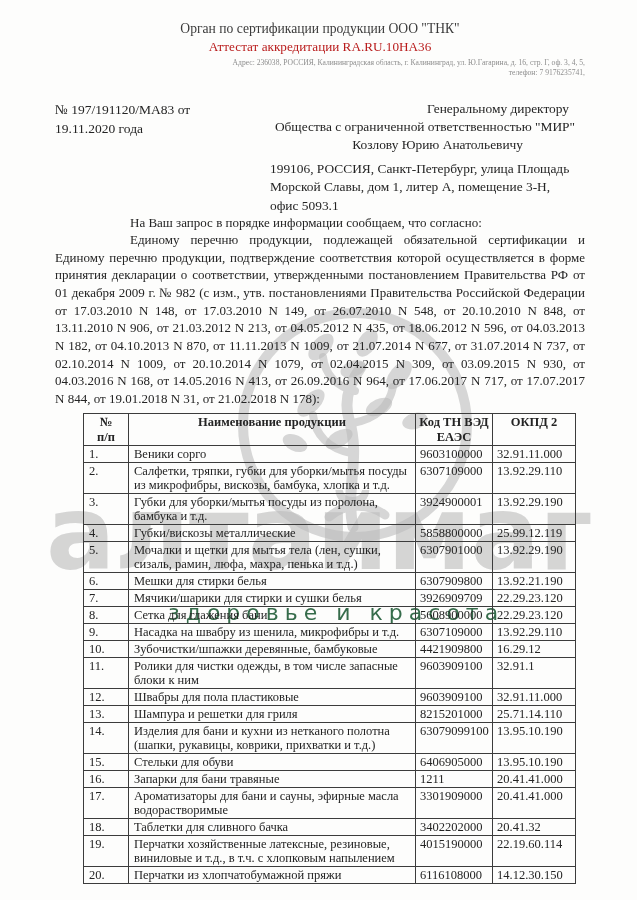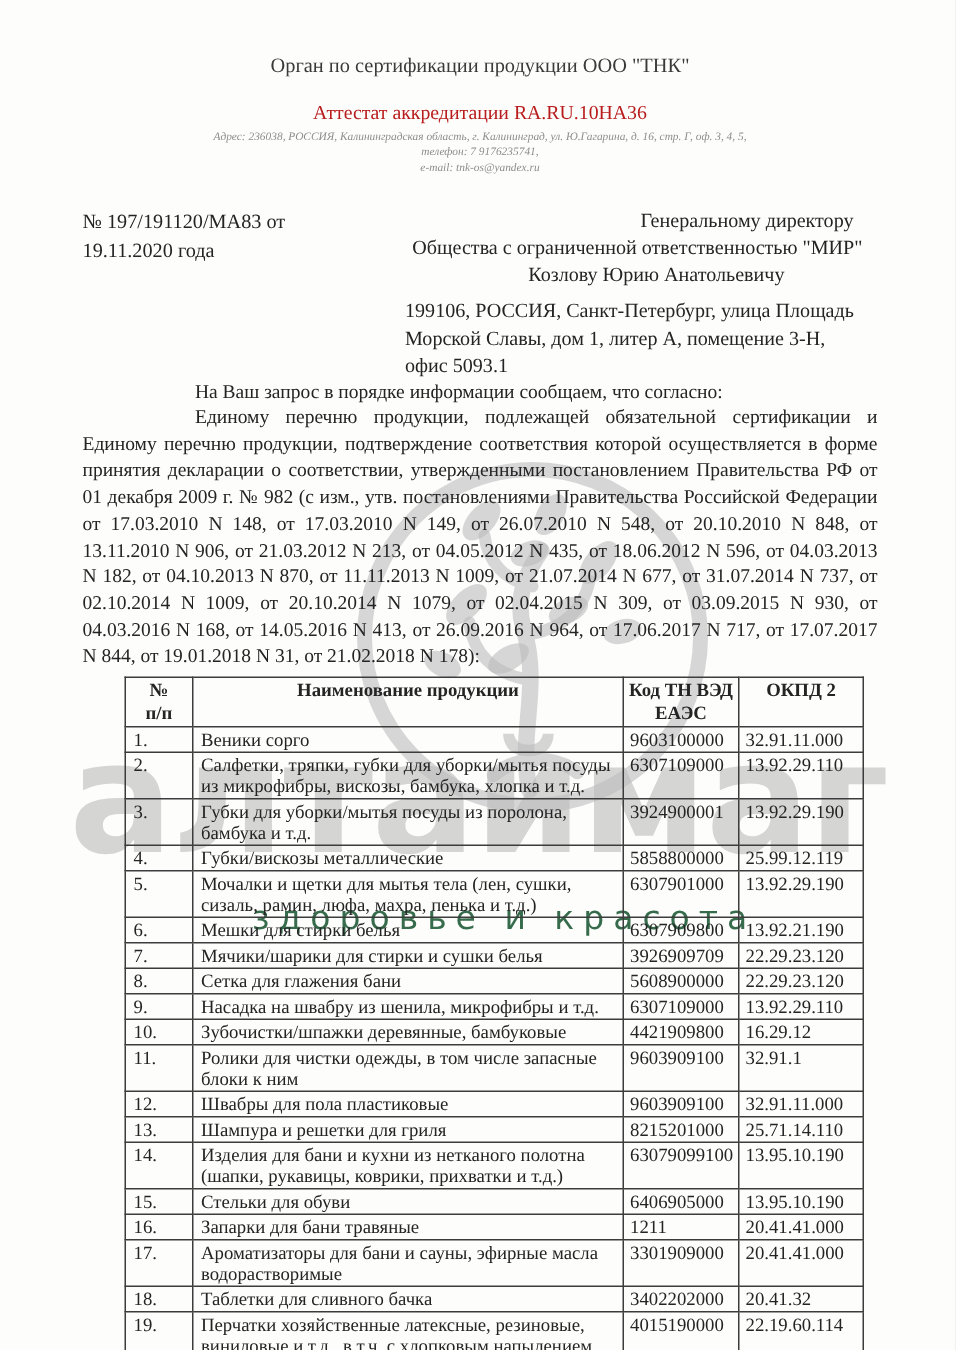--- a/index.html
+++ b/index.html
@@ -22,23 +22,23 @@
     color:#bdbdbd;opacity:.62;white-space:nowrap;
   }
   .wm-tagline{
     position:absolute;left:168px;top:600px;
     font-family:"DejaVu Sans", sans-serif;
     font-size:22px;letter-spacing:6px;
     color:#14532d;opacity:.85;white-space:nowrap;
   }
   
   .content{position:absolute;inset:0;z-index:1;padding:21px 52px 0 55px;box-sizing:border-box;}
-  .lh-org{font-size:13.6px;text-align:center;color:#3a3a3a;margin:15px;}
+  .lh-org{font-size:13.6px;text-align:center;color:#3a3a3a;margin:0;}
   .lh-accr{font-size:13.2px;text-align:center;color:#b91c1c;margin:2px 0 3px 0;}
-  .lh-small{font-size:7.6px;line-height:1.35;text-align:center;color:#8d8d8d;margin:0;font-style:italic;}
+  .lh-small{font-size:7.6px;line-height:1.35;text-align:right;color:#8d8d8d;margin:0;}
   .ref-row{display:flex;justify-content:flex-start;margin-top:21px;}
   .ref-left{font-size:13.5px;line-height:1.45;width:215px;}
   .ref-right{width:305px;font-size:13.4px;line-height:1.36;}
   .r-line1{text-align:right;padding-right:6px;}
   .r-line2{text-align:right;}
   .r-line3{text-align:right;padding-right:52px;}
   .r-address{margin-top:6px;text-align:left;}
   .body-block{font-size:13px;}
   .intro{margin:0;text-indent:75px;}
   .para{margin:0;text-align:justify;text-indent:75px;line-height:17.7px;}
@@ -94,21 +94,20 @@
     <div class="wm-brand">алтаймаг</div>
     <div class="wm-tagline">здоровье и красота</div>
   </div>
 
   <div class="content">
 
     <p class="lh-org">Орган по сертификации продукции ООО "ТНК"</p>
     <p class="lh-accr">Аттестат аккредитации RA.RU.10НА36</p>
     <p class="lh-small">Адрес: 236038, РОССИЯ, Калининградская область, г. Калининград, ул. Ю.Гагарина, д. 16, стр. Г, оф. 3, 4, 5,</p>
     <p class="lh-small">телефон: 7 9176235741,</p>
-    <p class="lh-small">e-mail: tnk-os@yandex.ru</p>
 
     <div class="ref-row">
       <div class="ref-left">
         <div>№ 197/191120/МА83 от</div>
         <div>19.11.2020 года</div>
       </div>
       <div class="ref-right">
         <div class="r-line1">Генеральному директору</div>
         <div class="r-line2">Общества с ограниченной ответственностью "МИР"</div>
         <div class="r-line3">Козлову Юрию Анатольевичу</div>

